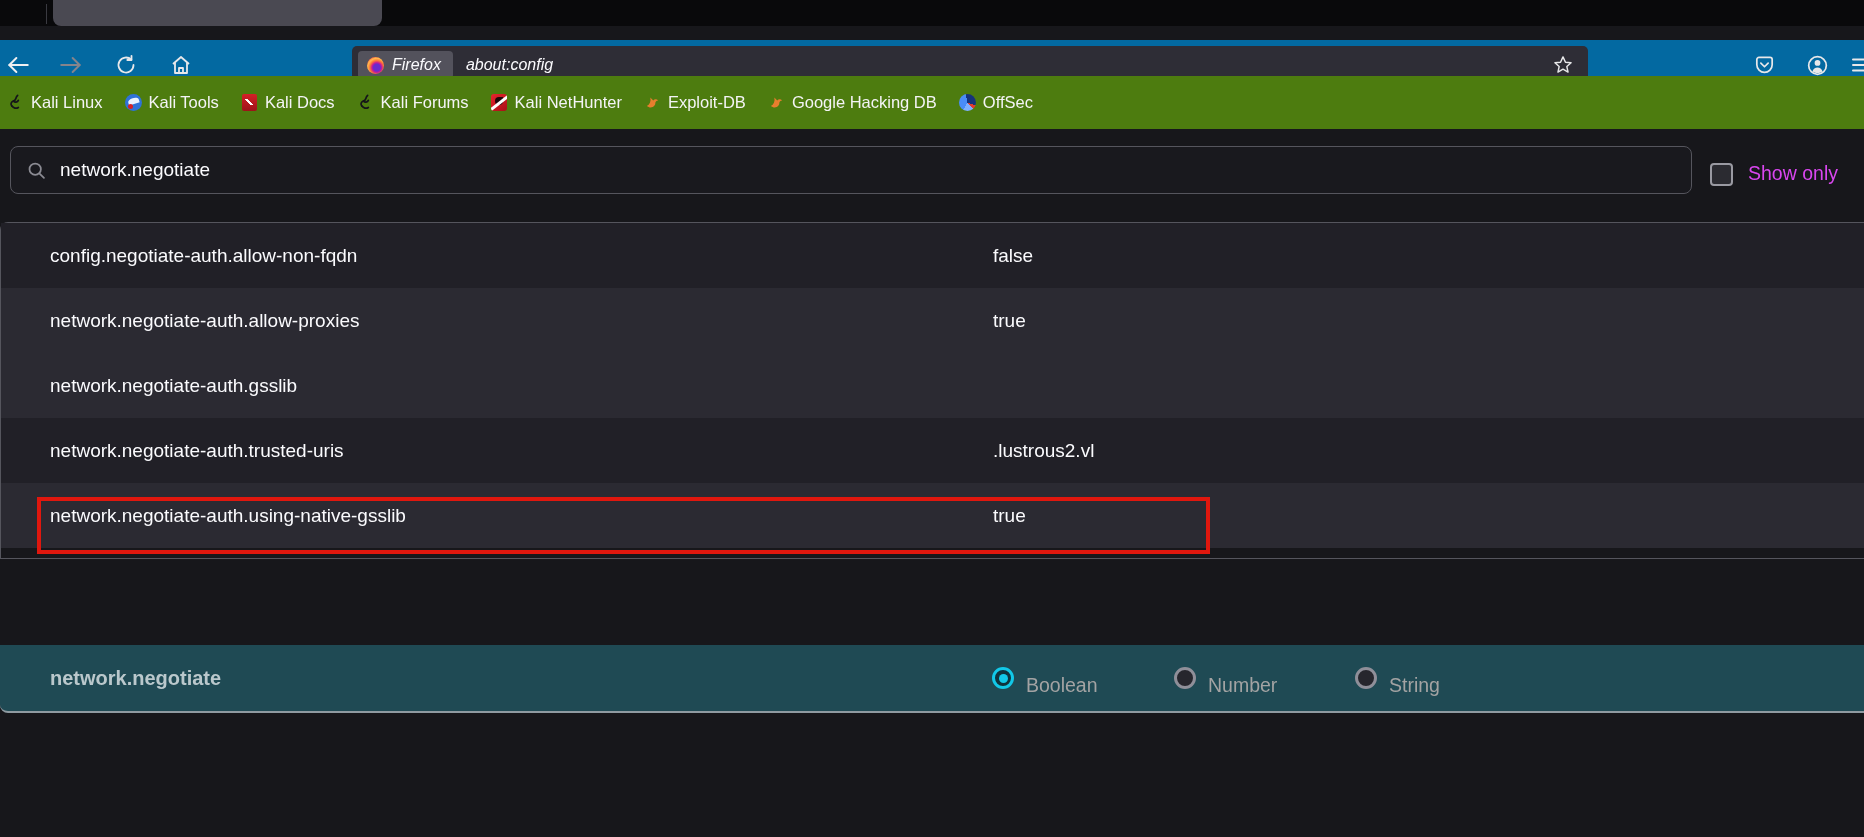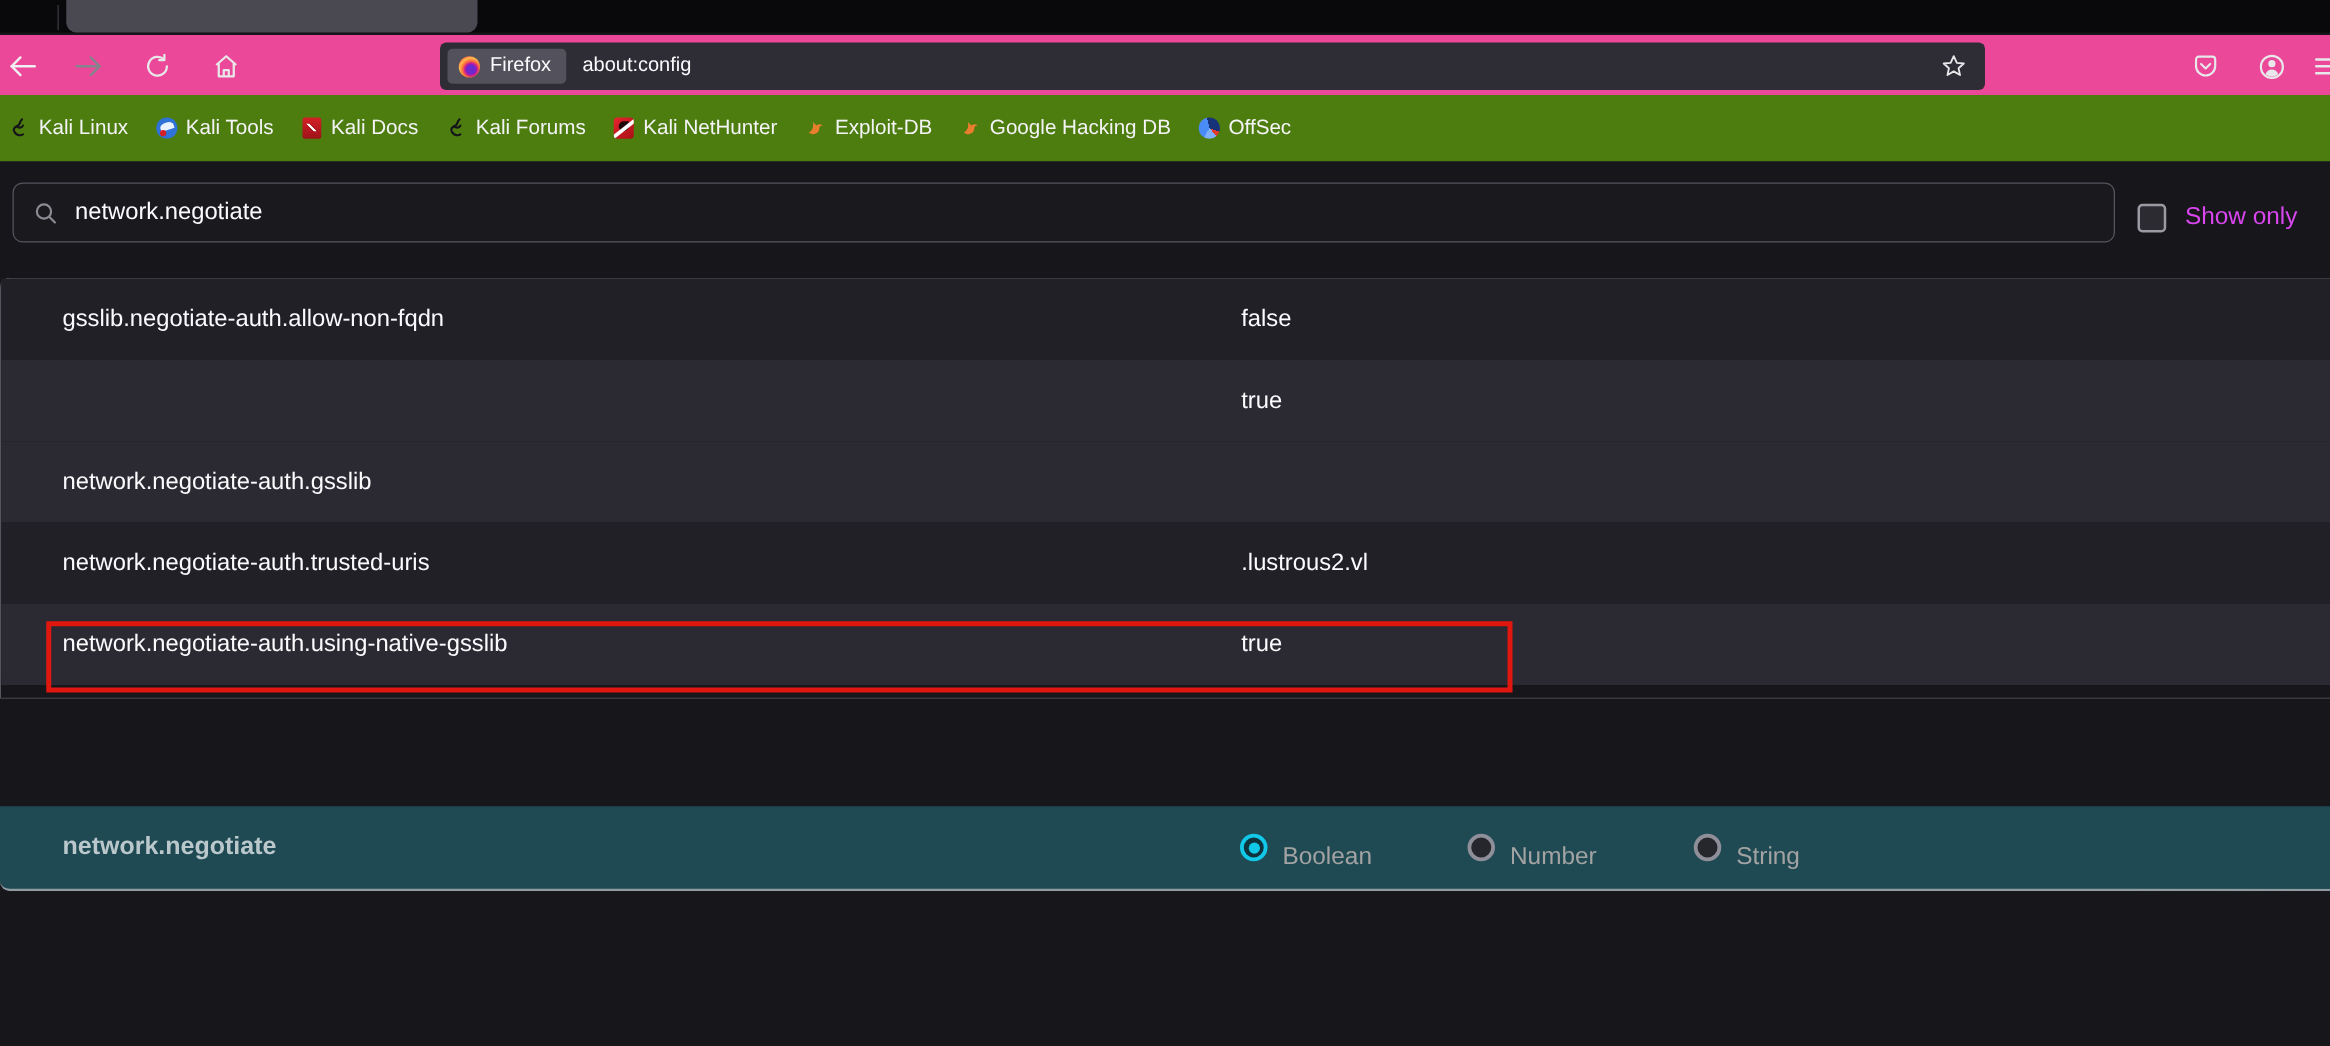--- a/index.html
+++ b/index.html
@@ -8,21 +8,21 @@
     position:relative; overflow:hidden;
     background:#17171b;
     font-family:"Liberation Sans", sans-serif;
     color:#fbfbfe;
   }
   
   .tabstrip { position:absolute; left:0; top:0; width:1864px; height:26px; background:#09090b; }
   .tab-sep  { position:absolute; left:46px; top:4px; width:1px; height:20px; background:#3a3a41; }
   .tab      { position:absolute; left:53px; top:-9px; width:329px; height:35px; background:#4a4952; border-radius:8px; }
   
-  .toolbar { position:absolute; left:0; top:28px; width:1864px; height:50px; background:#ec4899; }
+  .toolbar { position:absolute; left:0; top:40px; width:1864px; height:50px; background:#0369a1;font-style:italic; }
   .navbtn  { position:absolute; top:10px; width:30px; height:30px; display:flex; align-items:center; justify-content:center; border-radius:4px; }
   .navbtn svg { display:block; }
   .urlbar {
     position:absolute; left:352px; top:6px; width:1236px; height:38px;
     background:#2e2d36; border-radius:5px; display:flex; align-items:center;
   }
   .chip {
     margin-left:6px; height:28px; background:#53525c; border-radius:4px;
     display:flex; align-items:center; gap:8px; padding:0 12px 0 9px;
   }
@@ -234,24 +234,25 @@
       <path d="m15.5 15.5 5 5"></path>
     </svg>
   <input type="text" value="network.negotiate" style="">
 </div>
 
 <div class="filter-check"></div>
 <div class="filter-label">Show only</div>
 
 <div class="prefs-table">
   <div class="pref-row odd">
-    <span class="pref-name">gsslib.negotiate-auth.allow-non-fqdn</span>
+    <span class="pref-name">config.negotiate-auth.allow-non-fqdn</span>
     <span class="pref-value">false</span>
   </div>
   <div class="pref-row even">
+    <span class="pref-name">network.negotiate-auth.allow-proxies</span>
     <span class="pref-value">true</span>
   </div>
   <div class="pref-row even">
     <span class="pref-name">network.negotiate-auth.gsslib</span>
     <span class="pref-value"></span>
   </div>
   <div class="pref-row odd mod">
     <span class="pref-name">network.negotiate-auth.trusted-uris</span>
     <span class="pref-value">.lustrous2.vl</span>
   </div>

